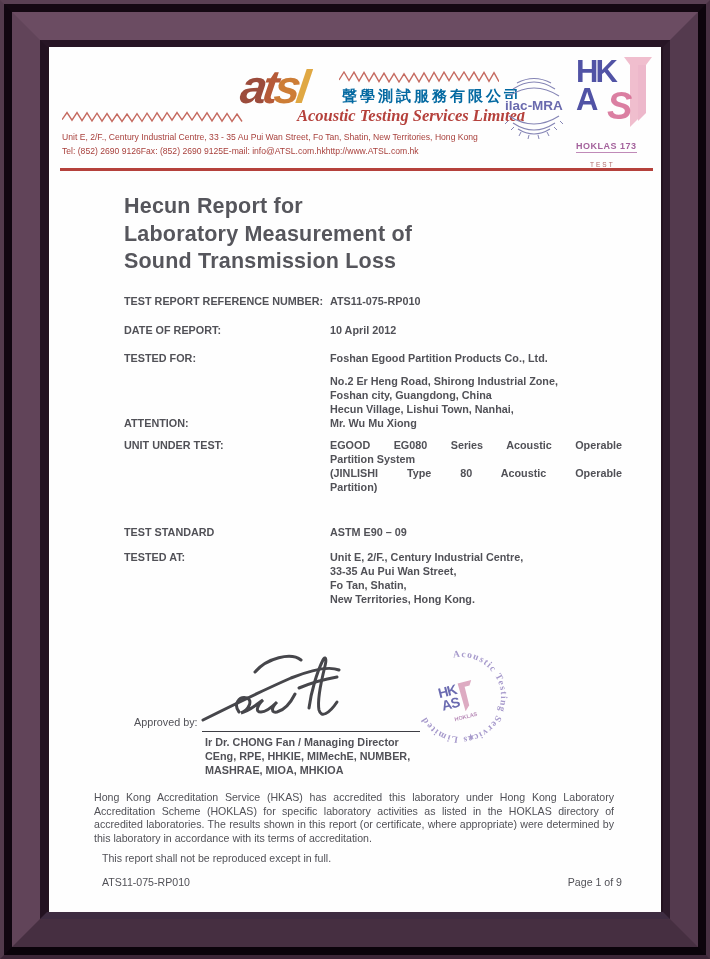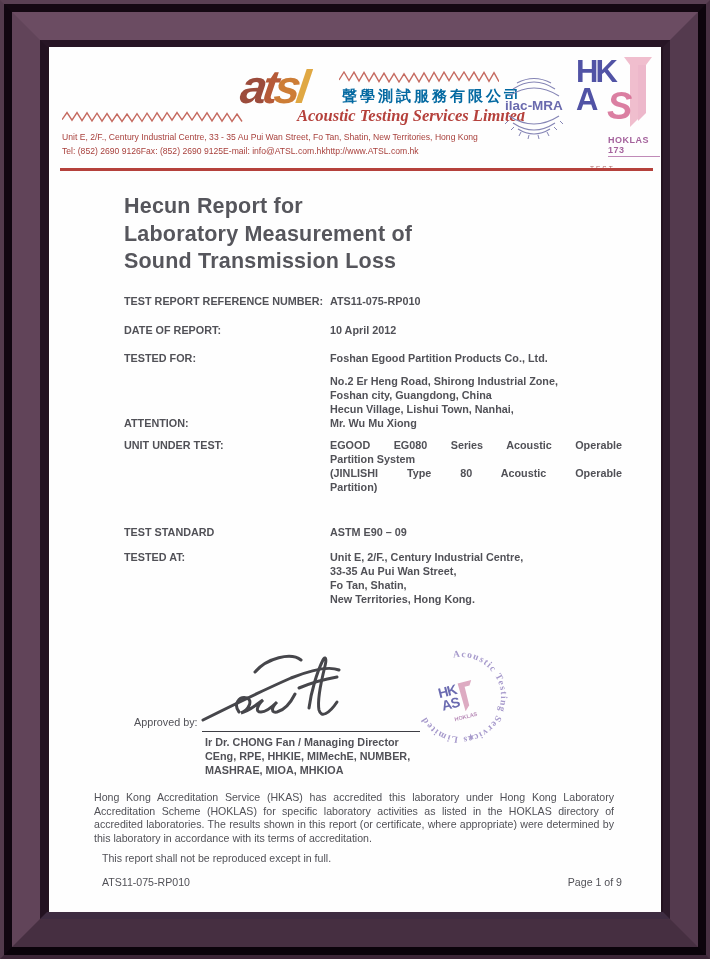--- a/index.html
+++ b/index.html
@@ -21,21 +21,21 @@
   .addr{position:absolute;left:13px;top:85px;font-size:8.6px;color:#a8403c;white-space:nowrap;}
   .contact{position:absolute;left:13px;top:99px;font-size:8.6px;color:#a8403c;display:flex;white-space:nowrap;}
   .rule{position:absolute;left:11px;right:8px;top:121px;height:3px;background:#b5413c;}
   .ilac{position:absolute;left:451px;top:24px;}
   .hkas{position:absolute;left:527px;top:12px;width:84px;}
   .hkas-rows{position:relative;height:76px;}
   .hkas-hk,.hkas-a{font-weight:bold;color:#5153a5;font-size:31px;line-height:.82;letter-spacing:-3px;}
   .hkas-a{margin-top:3px;}
   .hkas-s{position:absolute;left:31px;top:26px;font-size:38px;font-weight:bold;font-style:italic;color:#d56a92;opacity:.85;}
   .hkas-sq{position:absolute;left:40px;top:-4px;}
-  .hoklas{font-size:9px;font-weight:bold;color:#a4629c;letter-spacing:.5px;border-bottom:1px solid #c08ab8;display:inline-block;padding-bottom:1px;margin-left:32px;}
+  .hoklas{font-size:9px;font-weight:bold;color:#a4629c;letter-spacing:.5px;border-bottom:1px solid #c08ab8;display:inline-block;padding-bottom:1px;}
   .hoklas-test{font-size:6.5px;color:#b06868;letter-spacing:2px;margin-left:14px;}
 
   
   .title{position:absolute;left:75px;top:146px;font-size:21.5px;font-weight:bold;color:#56565c;line-height:27.5px;letter-spacing:.2px;}
 
   
   .row{position:absolute;left:75px;width:498px;display:flex;font-size:10.8px;font-weight:bold;color:#515157;line-height:14px;}
   .lbl{width:206px;flex:none;}
   .val{flex:1;}
   .just{text-align:justify;text-align-last:justify;}

